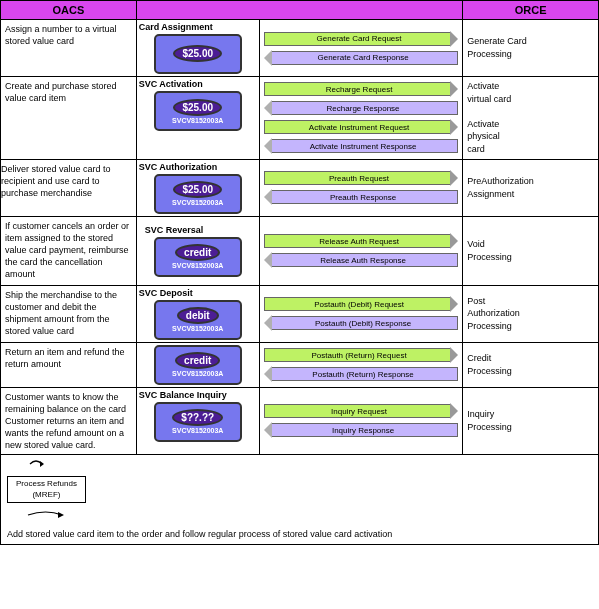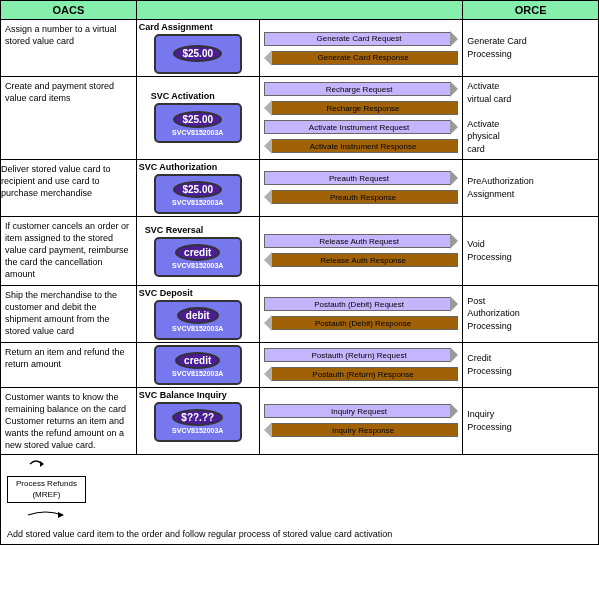--- a/index.html
+++ b/index.html
@@ -19,21 +19,21 @@
     }
     table.main-table td, table.main-table th {
       border: 1px solid #000;
       vertical-align: middle;
     }
     th.header-cell {
       font-weight: bold;
       font-size: 11px;
       padding: 3px 4px;
       text-align: center;
-      background: #86efac;
+      background: #d946ef;
       margin-top: 32px;
     }
     td.desc-td {
       font-size: 9px;
       padding: 3px 4px;
       vertical-align: top;
       line-height: 1.35;
       width: 130px;
     }
     td.card-td {
@@ -110,22 +110,22 @@
       flex: 1;
       height: 14px;
       display: flex;
       align-items: center;
       justify-content: center;
       font-size: 8px;
       border: 1px solid #666;
       white-space: nowrap;
       overflow: hidden;
     }
-    .arr-body-r { background: #c4b5fd; border-right: none; padding-left: 3px; }
-    .arr-body-l { background: #a16207; border-left: none; padding-right: 3px; }
+    .arr-body-r { background: #bef264; border-right: none; padding-left: 3px; }
+    .arr-body-l { background: #c4b5fd; border-left: none; padding-right: 3px; }
     .arr-tip-r {
       width: 0; height: 0;
       border-top: 8px solid transparent;
       border-bottom: 8px solid transparent;
       border-left: 8px solid #999;
     }
     .arr-tip-l {
       width: 0; height: 0;
       border-top: 8px solid transparent;
       border-bottom: 8px solid transparent;
@@ -159,22 +159,22 @@
             <div class="arr-left">
         <div class="arr-tip-l"></div>
         <div class="arr-body arr-body-l">Generate Card Response</div>
       </div>
           </div>
         </td>
         <td class="orce-td" style="white-space: pre-line;">Generate Card
 Processing</td>
       </tr>
       <tr>
-        <td class="desc-td" style="font-size: 9px; line-height: 1.35; vertical-align: top; padding: 3px 4px;">Create and payment stored value card items</td>
-        <td class="card-td" style="vertical-align: top; padding: 14px; text-align: center;"><div class="section-title">SVC Activation</div><div class="card-box">
+        <td class="desc-td" style="font-size: 9px; line-height: 1.35; vertical-align: top; padding: 3px 4px;">Create and purchase stored value card item</td>
+        <td class="card-td" style="vertical-align: top; padding: 2px; text-align: center;"><div class="section-title">SVC Activation</div><div class="card-box">
             <div class="oval-amount">$25.00</div>
             <div class="card-svc-id">SVCV8152003A</div>
           </div></td>
         <td class="arrows-td">
           <div class="arrows-block">
             <div class="arr-right">
         <div class="arr-body arr-body-r">Recharge Request</div>
         <div class="arr-tip-r"></div>
       </div>
             <div class="arr-left">

